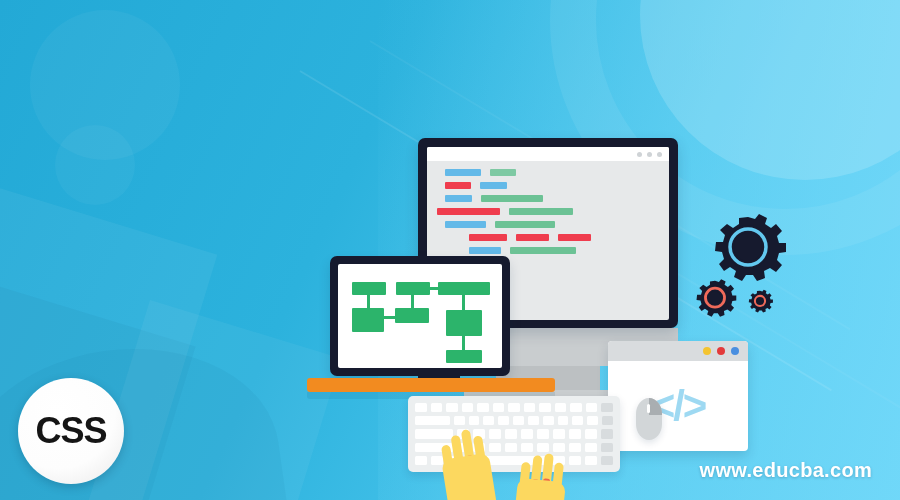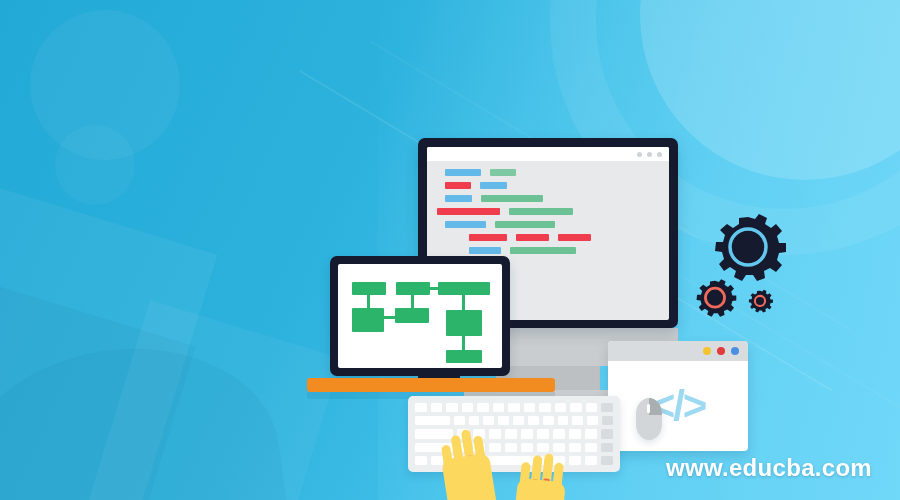--- a/index.html
+++ b/index.html
@@ -41,21 +41,21 @@
     letter-spacing:.5px;line-height:1.18;text-shadow:0 2px 6px rgba(0,40,70,.18);white-space:nowrap;}
 
   
   .css-badge{position:absolute;left:18px;top:378px;width:106px;height:106px;border-radius:50%;
     background:radial-gradient(circle at 38% 32%,#ffffff 0%,#fdfdfd 58%,#e8e8e8 100%);
     box-shadow:0 3px 10px rgba(0,40,70,.22);display:flex;align-items:center;justify-content:center;}
   .css-badge span{color:#151515;font-size:36px;font-weight:bold;letter-spacing:-1px;
     text-shadow:0 1px 1px rgba(255,255,255,.7);}
 
   
-  .watermark{position:absolute;right:28px;bottom:18px;color:#fff;font-size:24px;font-weight:bold;
+  .watermark{position:absolute;right:28px;bottom:18px;color:#fff;font-size:20px;font-weight:bold;
     letter-spacing:.3px;text-shadow:0 1px 3px rgba(0,40,70,.25);}
 
   
   .illus{position:absolute;left:340px;top:128px;width:470px;height:372px;}
 
   
   .mon{position:absolute;left:78px;top:10px;width:260px;height:190px;background:#161a2e;
     border-radius:7px;padding:9px 9px 8px 9px;box-shadow:0 6px 14px rgba(0,40,70,.16);}
   .mon-scr{width:100%;height:100%;background:#e7e9ea;border-radius:2px;overflow:hidden;
     display:flex;flex-direction:column;}
@@ -355,16 +355,19 @@
       <i class="nail" style="left:7px;top:34px"></i>
       <i class="nail" style="left:18px;top:28px"></i>
       <i class="nail" style="left:29px;top:26px"></i>
       <i class="nail" style="left:40px;top:33px"></i>
       <i class="palm"></i>
 
     </div>
 
   </div>
 
+  <div class="css-badge">
+    <span>CSS</span>
+  </div>
 
   <div class="watermark">www.educba.com</div>
 
 </div>
 
 </body></html>

